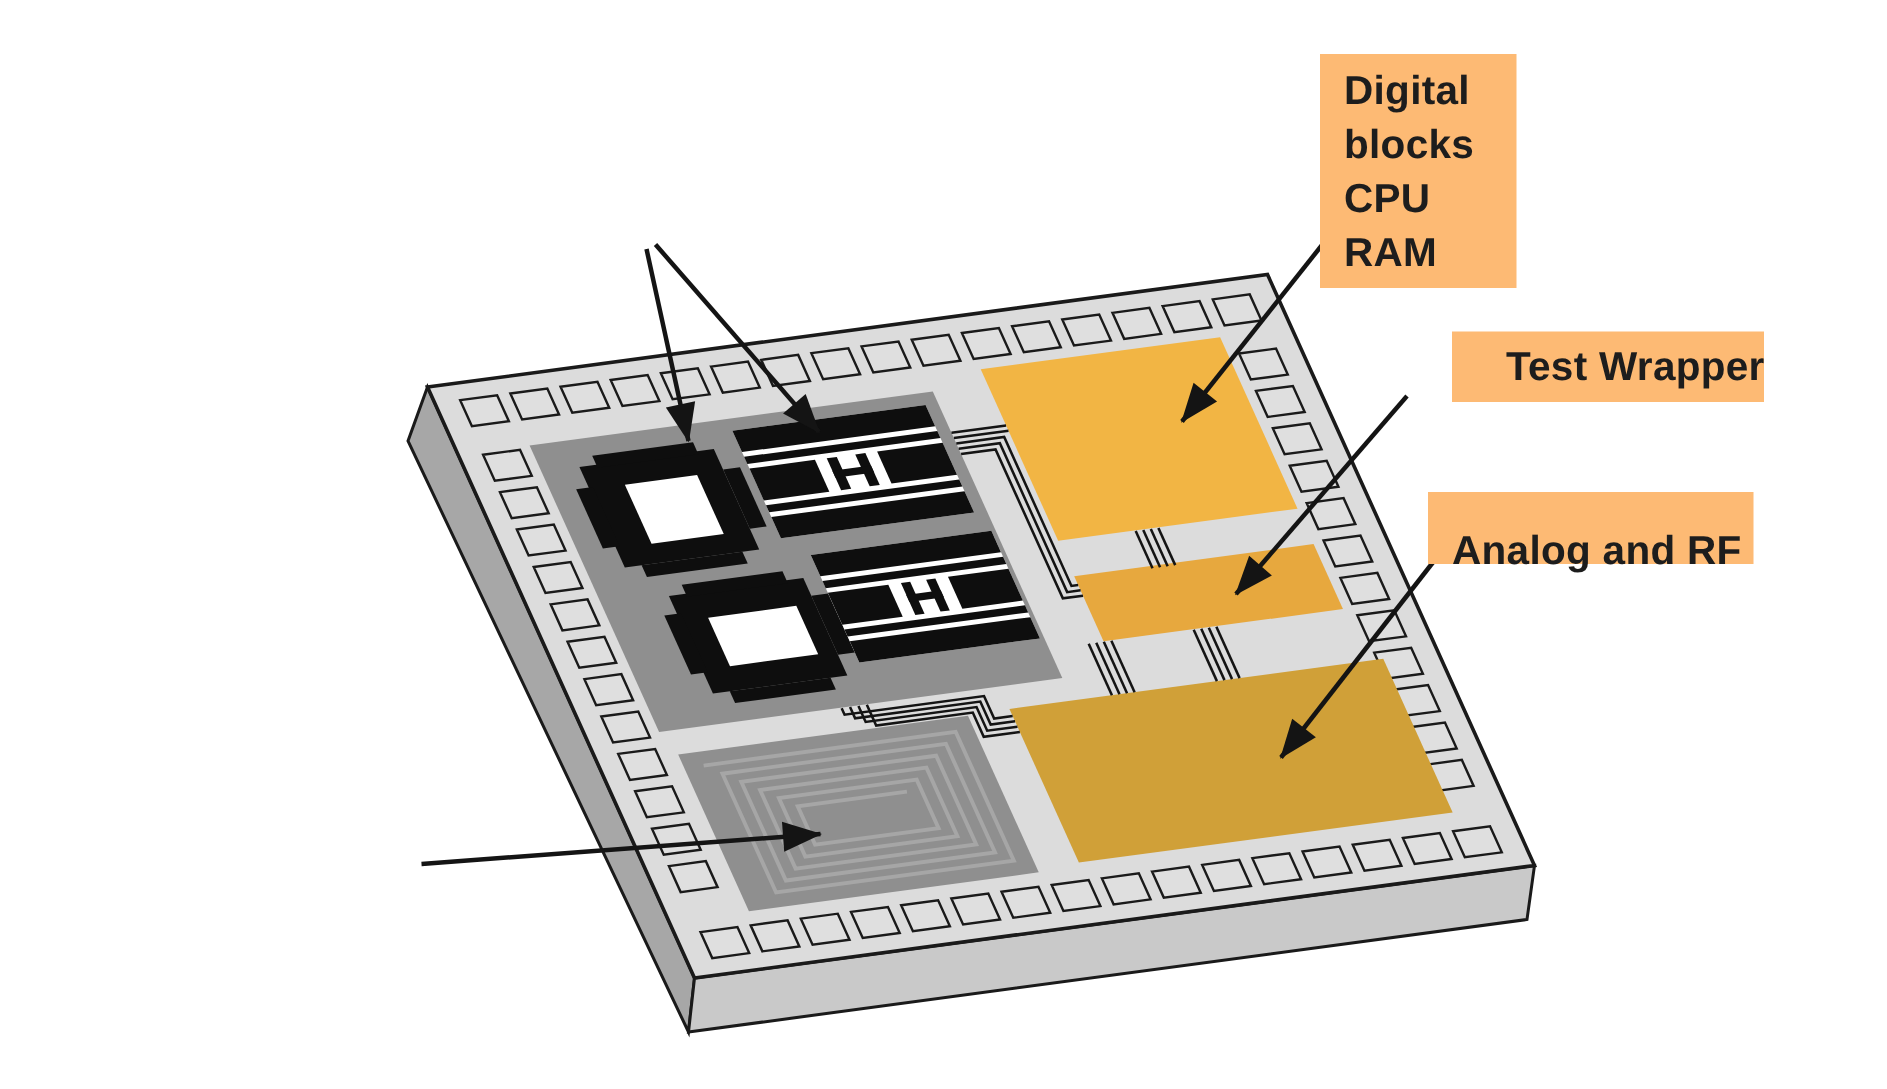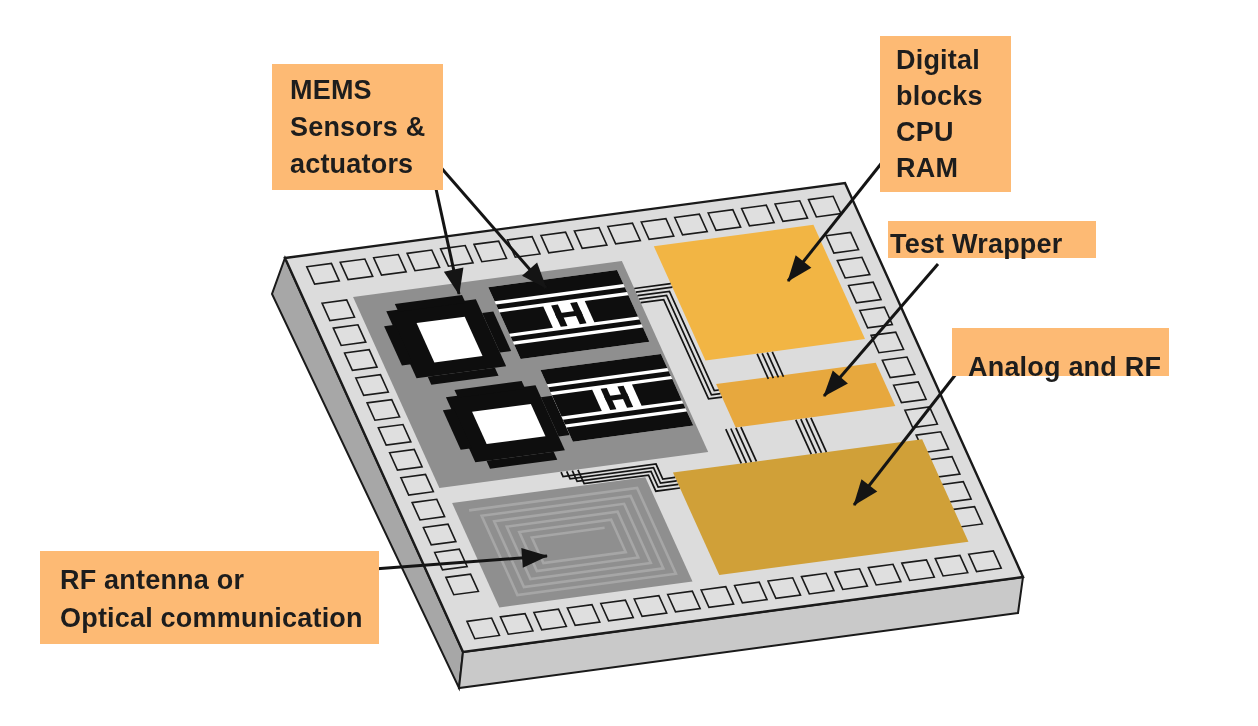--- a/index.html
+++ b/index.html
@@ -17,21 +17,21 @@
     color:#1D1D1D;
     font-weight:700;
     font-size:27px;
     letter-spacing:0.2px;
     box-sizing:border-box;
     white-space:nowrap;
   }
   .label span{display:block;}
   #mems-label{left:272px;top:64px;width:171px;height:126px;padding:8px 18px;line-height:37px;}
   #digital-label{left:880px;top:36px;width:131px;height:156px;padding:6px 16px;line-height:36px;}
-  #test-label{left:888px;top:221px;width:208px;height:37px;padding:8px 2px;line-height:30px;}
+  #test-label{left:968px;top:221px;width:208px;height:47px;padding:8px 36px;line-height:30px;}
   #analog-label{left:952px;top:328px;width:217px;height:47px;padding:24px 16px;line-height:30px;}
   #rf-label{left:40px;top:551px;width:339px;height:93px;padding:10px 20px;line-height:38px;}
 </style>
 </head>
 <body>
 
 <div id="stage">
 
   <svg id="chip-svg" width="1258" height="726" viewBox="0 0 1258 726">
     <defs>
@@ -186,39 +186,30 @@
     <g stroke-width="3" fill="none">
       <line x1="431" y1="166" x2="459" y2="294" marker-end="url(#ah)" stroke="#141414"></line>
       <line x1="437" y1="163" x2="546" y2="288" marker-end="url(#ah)" stroke="#141414"></line>
       <line x1="884" y1="160" x2="788" y2="281" marker-end="url(#ah)" stroke="#141414"></line>
       <line x1="938" y1="264" x2="824" y2="396" marker-end="url(#ah)" stroke="#141414"></line>
       <line x1="956" y1="374" x2="854" y2="505" marker-end="url(#ah)" stroke="#141414"></line>
       <line x1="281" y1="576" x2="547" y2="556" marker-end="url(#ah)" stroke="#141414"></line>
     </g>
   </svg>
 
-  <div class="label" id="mems-label">
-    <span>MEMS</span>
-    <span>Sensors &amp;</span>
-    <span>actuators</span>
-  </div>
 
   <div class="label" id="digital-label">
     <span>Digital</span>
     <span>blocks</span>
     <span>CPU</span>
     <span>RAM</span>
   </div>
 
   <div class="label" id="test-label">
     <span>Test Wrapper</span>
   </div>
 
   <div class="label" id="analog-label">
     <span>Analog and RF</span>
   </div>
 
-  <div class="label" id="rf-label">
-    <span>RF antenna or</span>
-    <span>Optical communication</span>
-  </div>
 
 </div>
 
 </body></html>

